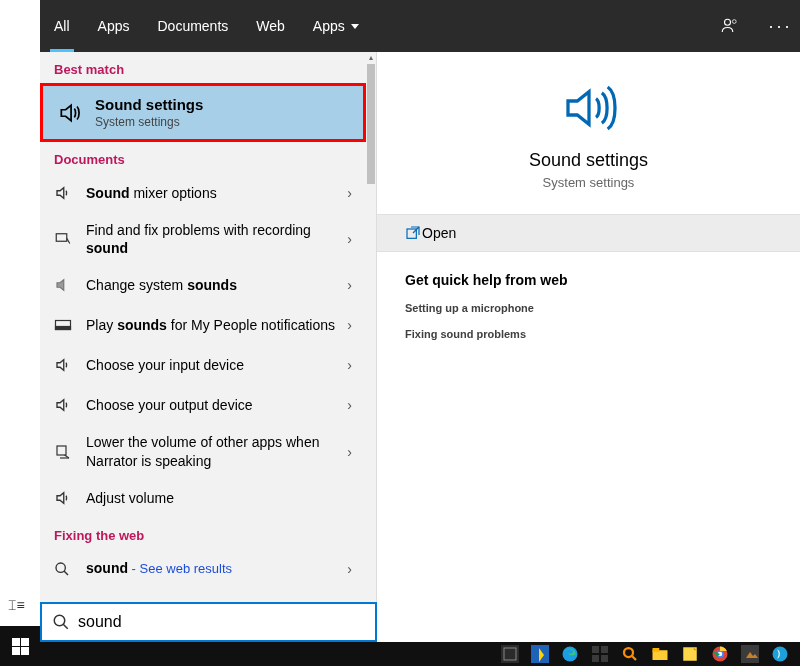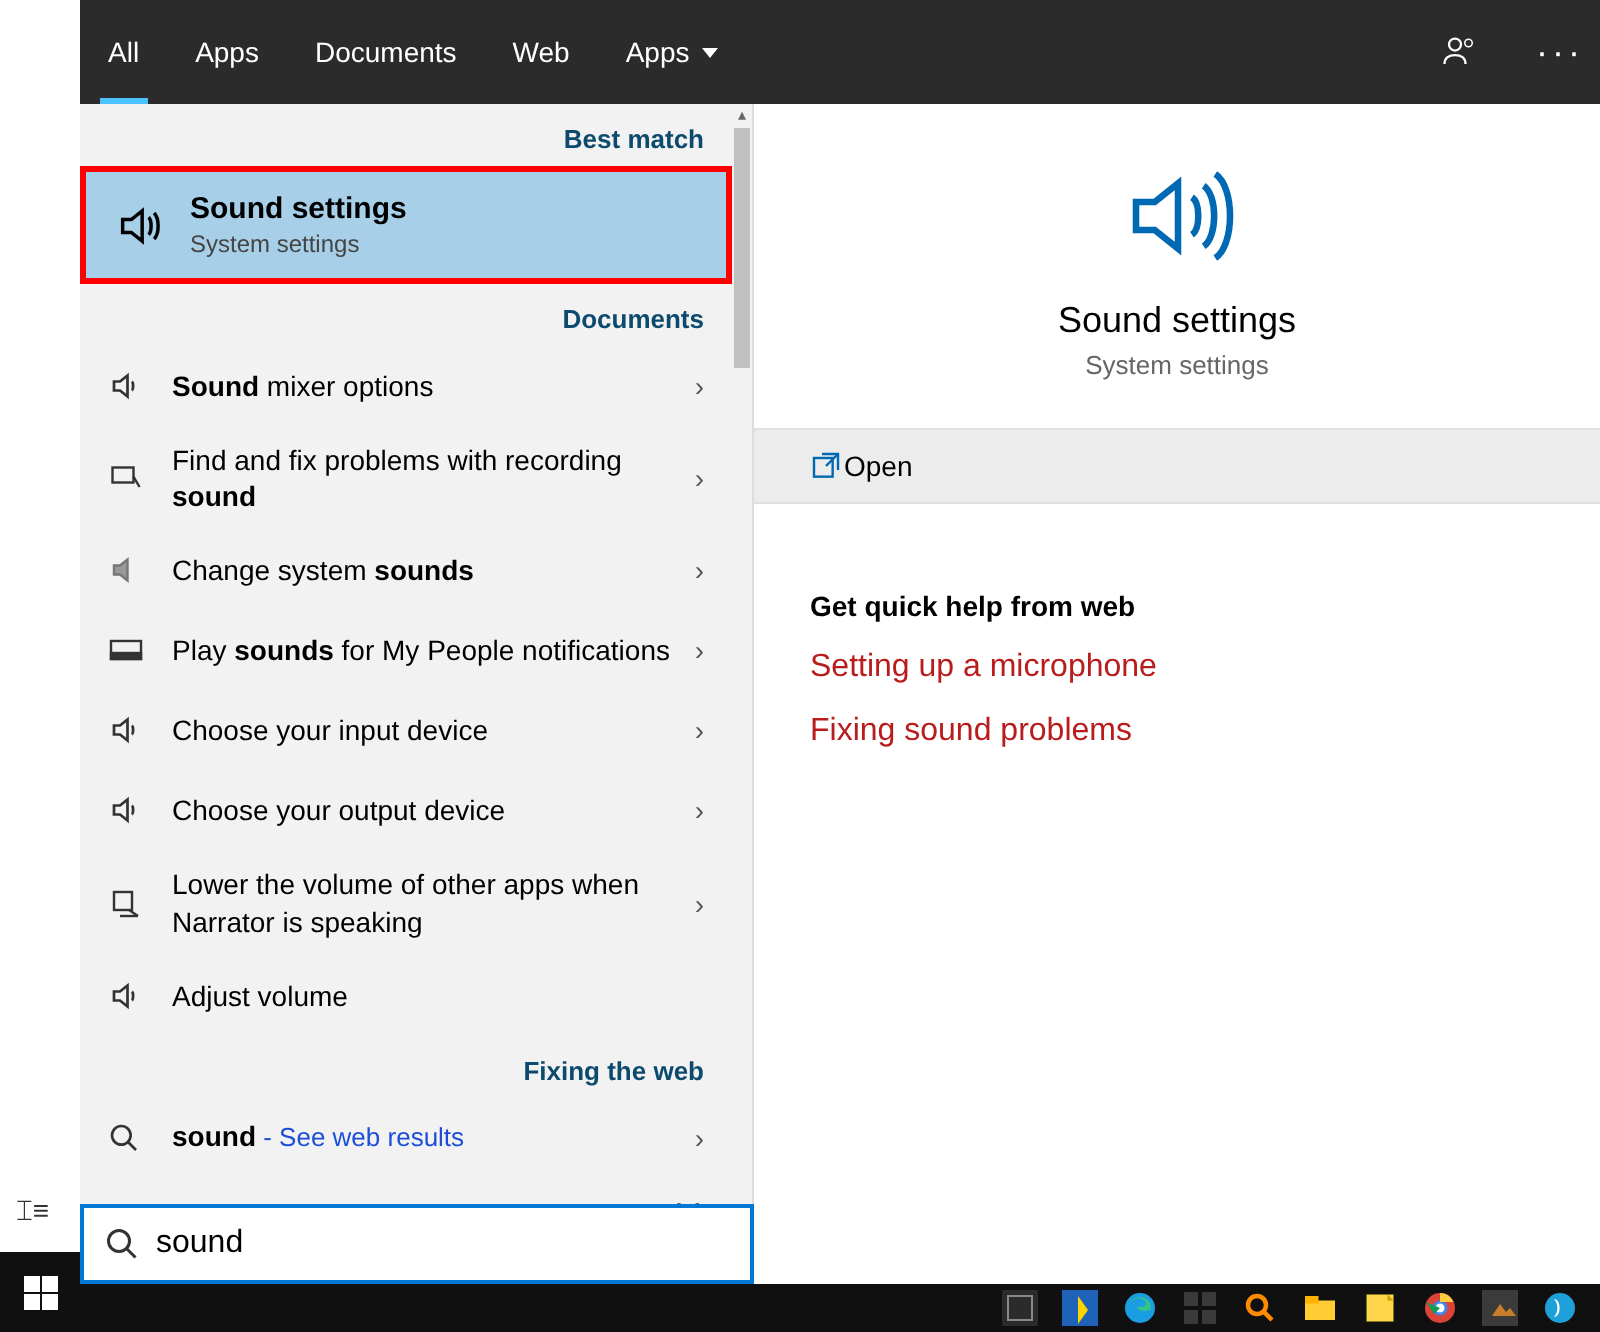--- a/index.html
+++ b/index.html
@@ -13,41 +13,41 @@
   .top-tabs .more-dots { width: 40px; text-align: center; font-size: 18px; letter-spacing: 2px; }
 
   .chev { display:inline-block; width:0;height:0;border-left:4px solid transparent;border-right:4px solid transparent;border-top:5px solid #fff; margin-left:6px;}
 
   .left-col { position: absolute; left: 40px; top: 52px; width: 337px; bottom: 46px; background: #f2f2f2; border-right: 1px solid #ddd; overflow: hidden; }
   .left-scroll { position:absolute; top:0; left:0; right:10px; bottom:0; overflow:hidden;}
   .scrollbar { position:absolute; top:0; right:0; width:10px; bottom:0; background:#f2f2f2;}
   .scrollbar .thumb { position:absolute; top:12px; left:1px; width:8px; height:120px; background:#c0c0c0;}
   .scrollbar .arrow { position:absolute; left:0; width:10px; height:12px; font-size:8px; color:#666; text-align:center; line-height:12px; }
 
-  .section-label { font-size: 13px; font-weight: 600; padding: 10px 14px 6px; color: #0c4a6e; text-align: right; }
+  .section-label { font-size: 13px; font-weight: 600; padding: 10px 14px 6px; color: #be185d; }
 
   .highlight { border: 3px solid #ff0000; }
   .bestmatch { display:flex; align-items:center; background:#a7cfe8; padding: 10px 14px; gap: 12px; }
   .bestmatch .bm-title { font-size: 15px; color:#000; }
   .bestmatch .bm-sub { font-size: 12px; color:#444; margin-top:2px; }
 
   .result-row { display:flex; align-items:center; padding: 8px 14px; gap: 12px; font-size: 14px; color:#000; min-height: 40px; cursor:pointer; }
   .result-row .icon { width: 20px; text-align:center; flex-shrink:0; }
   .result-row .label { flex:1; line-height: 1.3; }
   .result-row .arrow-r { color:#555; font-size: 14px; }
   .dim { color:#1d4ed8; font-size: 13px; }
 
   .right-col { position: absolute; left: 377px; right: 0; top: 52px; bottom: 46px; background: #fff; }
   .preview-top { text-align:center; padding: 28px 20px 24px; }
   .preview-top .p-title { font-size: 18px; margin-top: 14px; }
   .preview-top .p-sub { font-size: 13px; color: #666; margin-top: 4px; }
   .open-row { display:flex; align-items:center; gap:1px; background:#ececec; border-top:1px solid #e0e0e0; border-bottom:1px solid #e0e0e0; padding: 10px 28px; font-size: 14px; cursor:pointer; }
-  .r-section { padding: 20px 28px 0; margin-top: 23px; }
+  .r-section { padding: 20px 28px 0; }
   .r-heading { font-size: 14px; font-weight: 600; margin-bottom: 14px; }
-  .r-link { font-size: 16px; color:#b91c1c; margin-bottom: 14px; cursor:pointer; }
+  .r-link { font-size: 11px; color:#404040; margin-bottom: 14px; cursor:pointer;font-weight:bold; }
 
   .search-box { position:absolute; left:40px; bottom:24px; width:337px; height:40px; background:#fff; border:2px solid #0078d4; display:flex; align-items:center; padding:0 10px; gap:8px; }
   .search-box input { flex:1; border:none; outline:none; font-size: 16px; background:transparent; }
 
   .taskbar { position:absolute; left:0; right:0; bottom:0; height:24px; background:#101010; display:flex; align-items:center; }
   .taskbar .start { width:40px; height:40px; background:#101010; position:absolute; left:0; bottom:0; display:flex; align-items:center; justify-content:center; }
   .taskbar .tb-right { position:absolute; right:6px; bottom:0; height:24px; display:flex; align-items:center; gap:2px;}
   .tb-ico { width:28px; height:24px; display:flex; align-items:center; justify-content:center; }
 
   .left-gutter { position:absolute; left:0; top:52px; width:40px; bottom:46px; background:#fff; }

